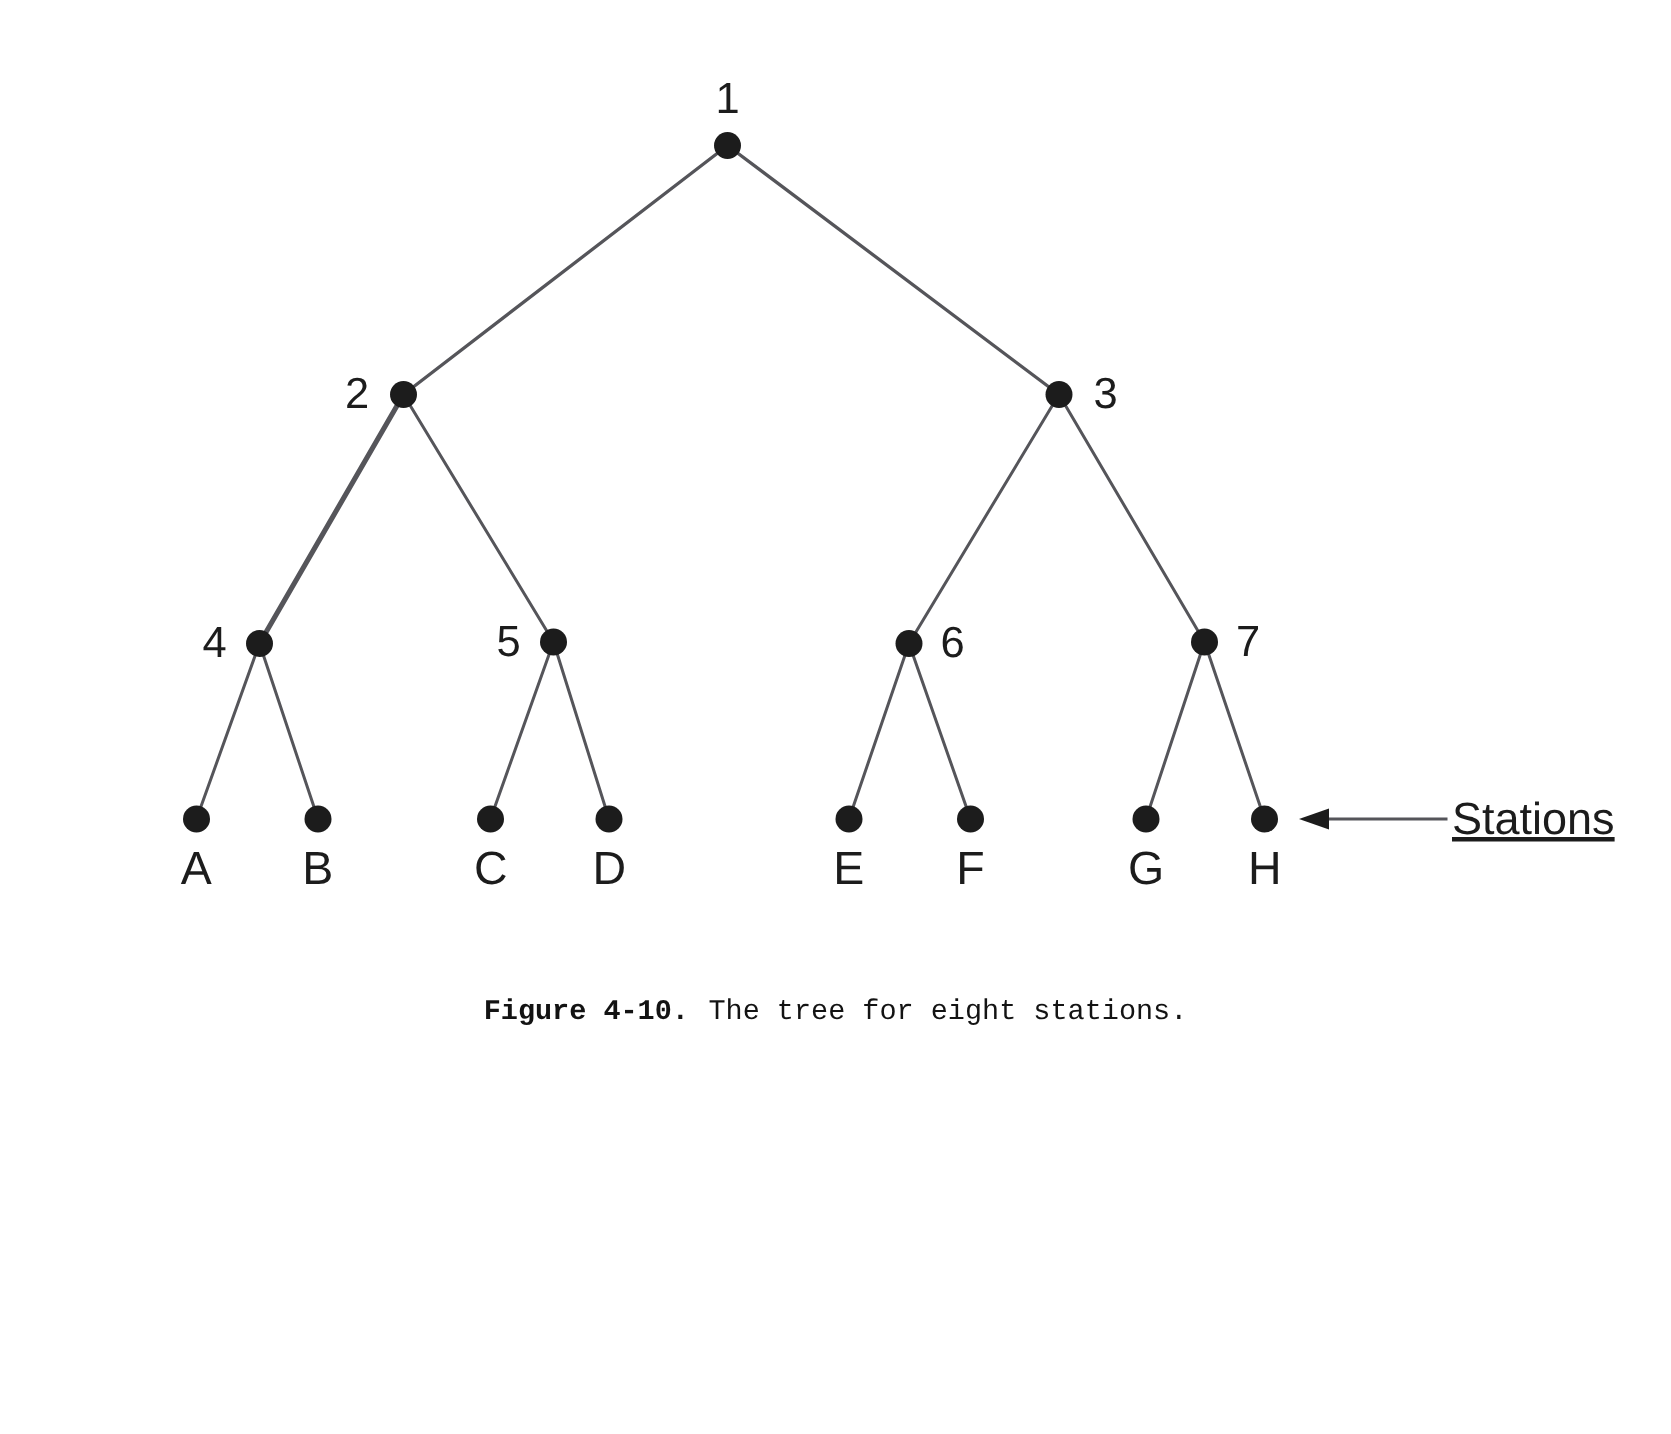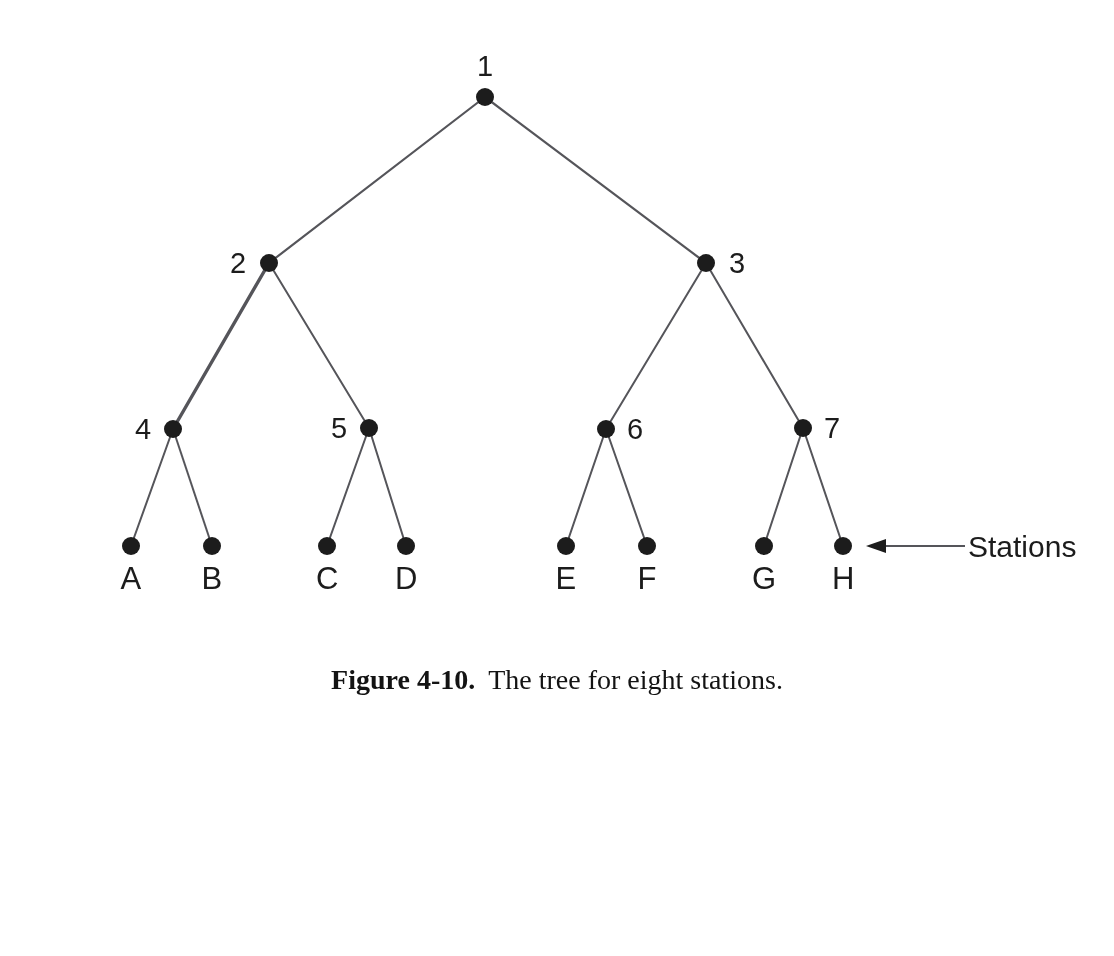--- a/index.html
+++ b/index.html
@@ -49,22 +49,22 @@
   .callout-label {
     font-size: 30px;
     line-height: 1;
   }
   .caption {
     position: absolute;
     left: 0;
     top: 664px;
     width: 1114px;
     text-align: center;
-    font-family: Liberation Serif, serif;
-    font-size: 28px;
+    font-family: Liberation Mono, monospace;
+    font-size: 19px;
     line-height: 1.15;
     color: #131313;
     white-space: nowrap;
   }
   .caption .caption-lead {
     font-weight: bold;
   }
   .caption .caption-text {
     font-weight: normal;
   }
@@ -127,20 +127,20 @@
       <div class="node-label" style="top: 415px; left: 627px;">6</div>
       <div class="node-label" style="top: 414px; left: 824px;">7</div>
       <div class="leaf-label" style="top: 563px; left: 120.5px;">A</div>
       <div class="leaf-label" style="top: 563px; left: 201.5px;">B</div>
       <div class="leaf-label" style="top: 563px; left: 316px;">C</div>
       <div class="leaf-label" style="top: 563px; left: 395px;">D</div>
       <div class="leaf-label" style="top: 563px; left: 555.5px;">E</div>
       <div class="leaf-label" style="top: 563px; left: 637.5px;">F</div>
       <div class="leaf-label" style="top: 563px; left: 752px;">G</div>
       <div class="leaf-label" style="top: 563px; left: 832px;">H</div>
-      <div class="callout-label" style="left: 968px; top: 532px;">Stations</div>
+      <div class="callout-label" style="left: 968px; top: 532px; text-decoration: underline;">Stations</div>
     </div>
 
   <div class="caption">
     <span class="caption-lead">Figure 4-10.</span><span class="caption-gap"></span><span class="caption-text">The tree for eight stations.</span>
   </div>
 
 </div>
 
 </body></html>

